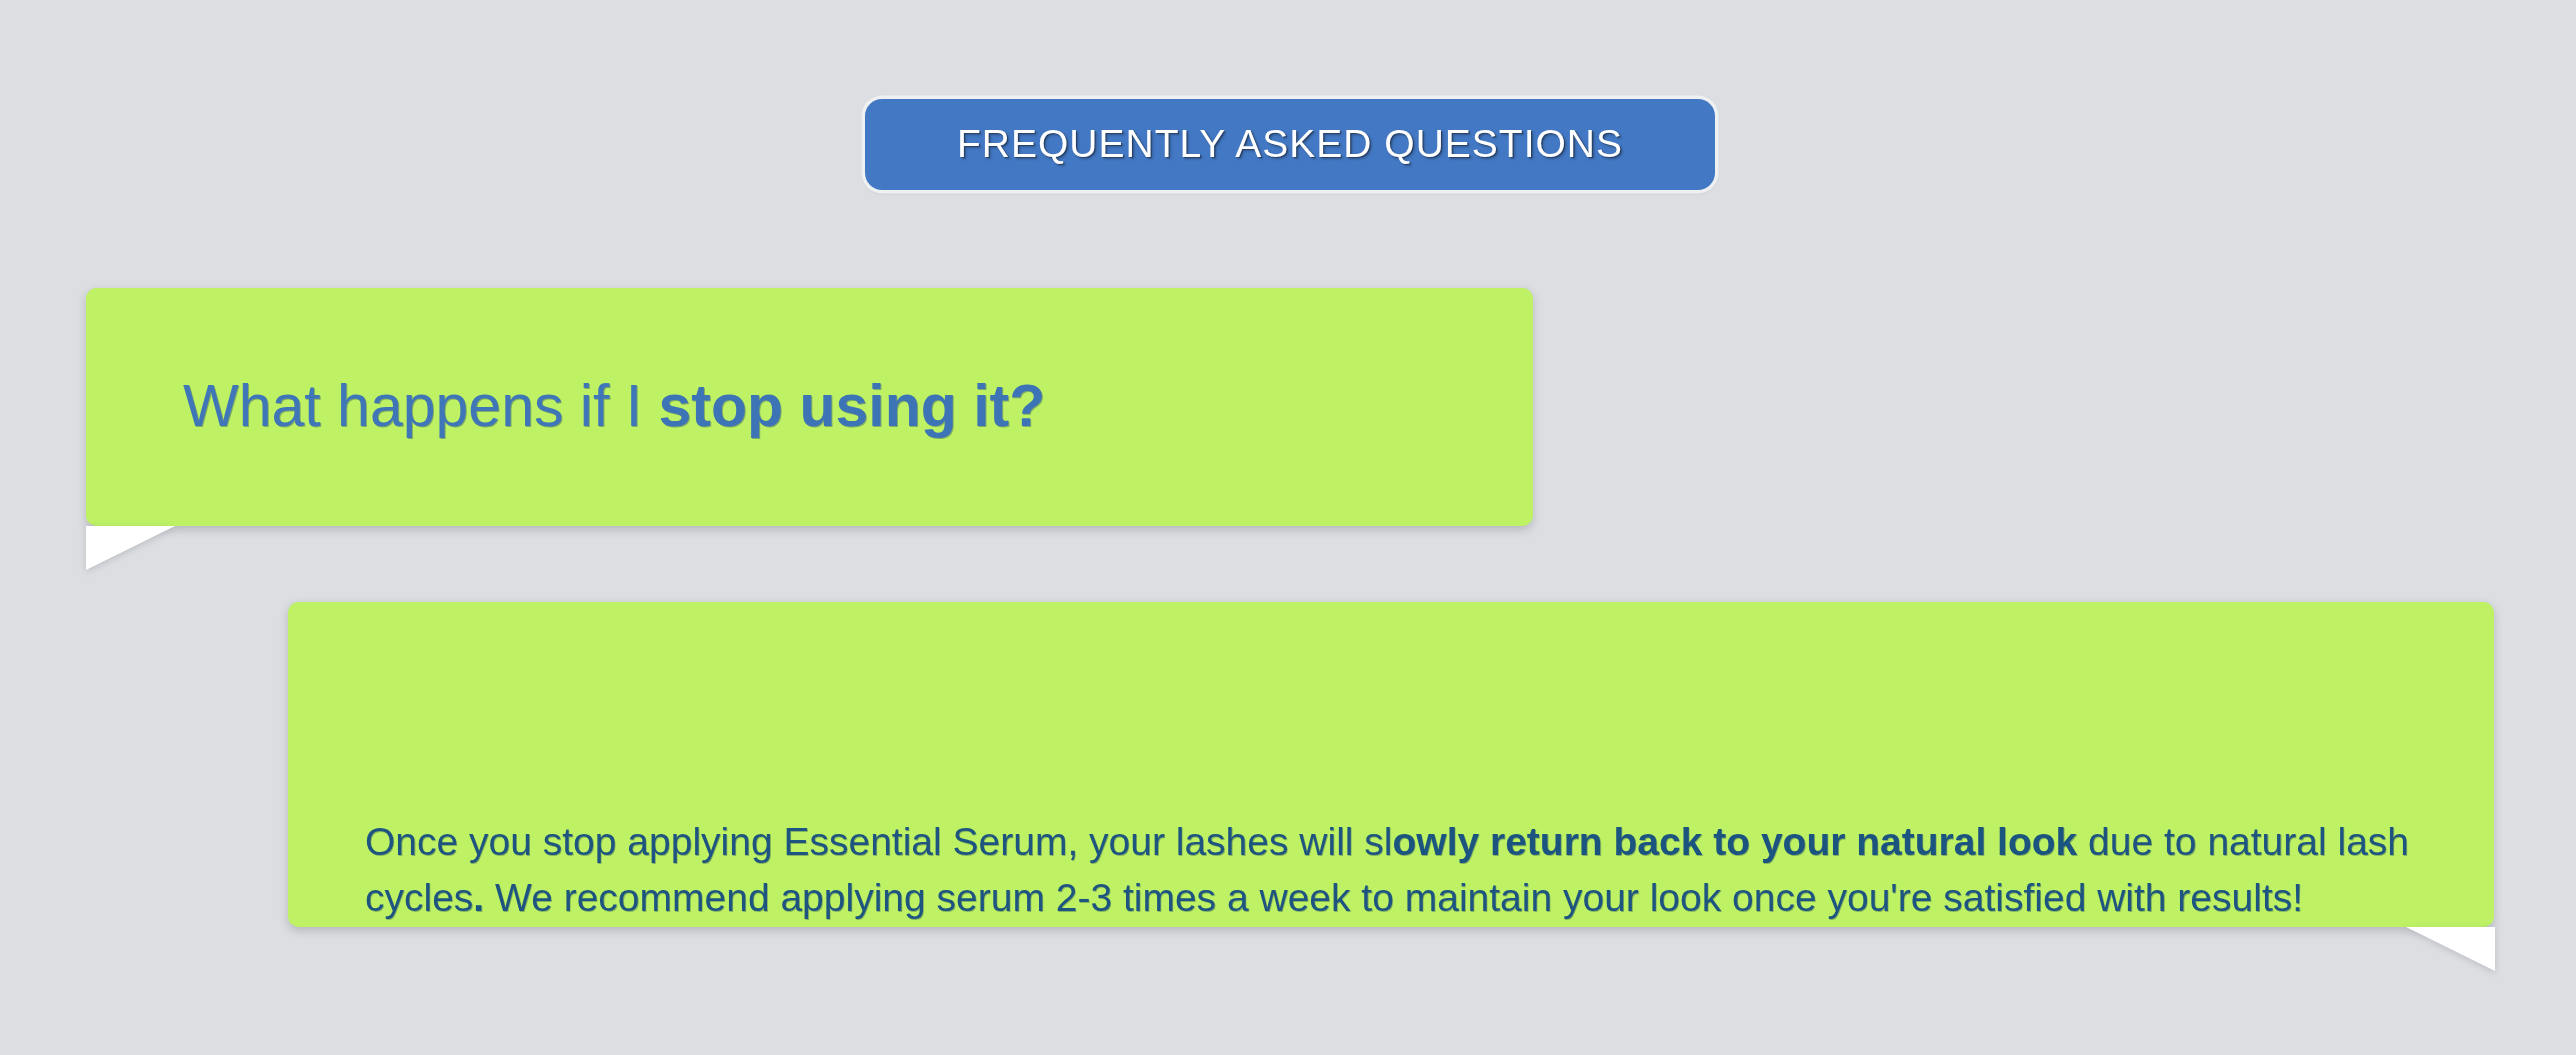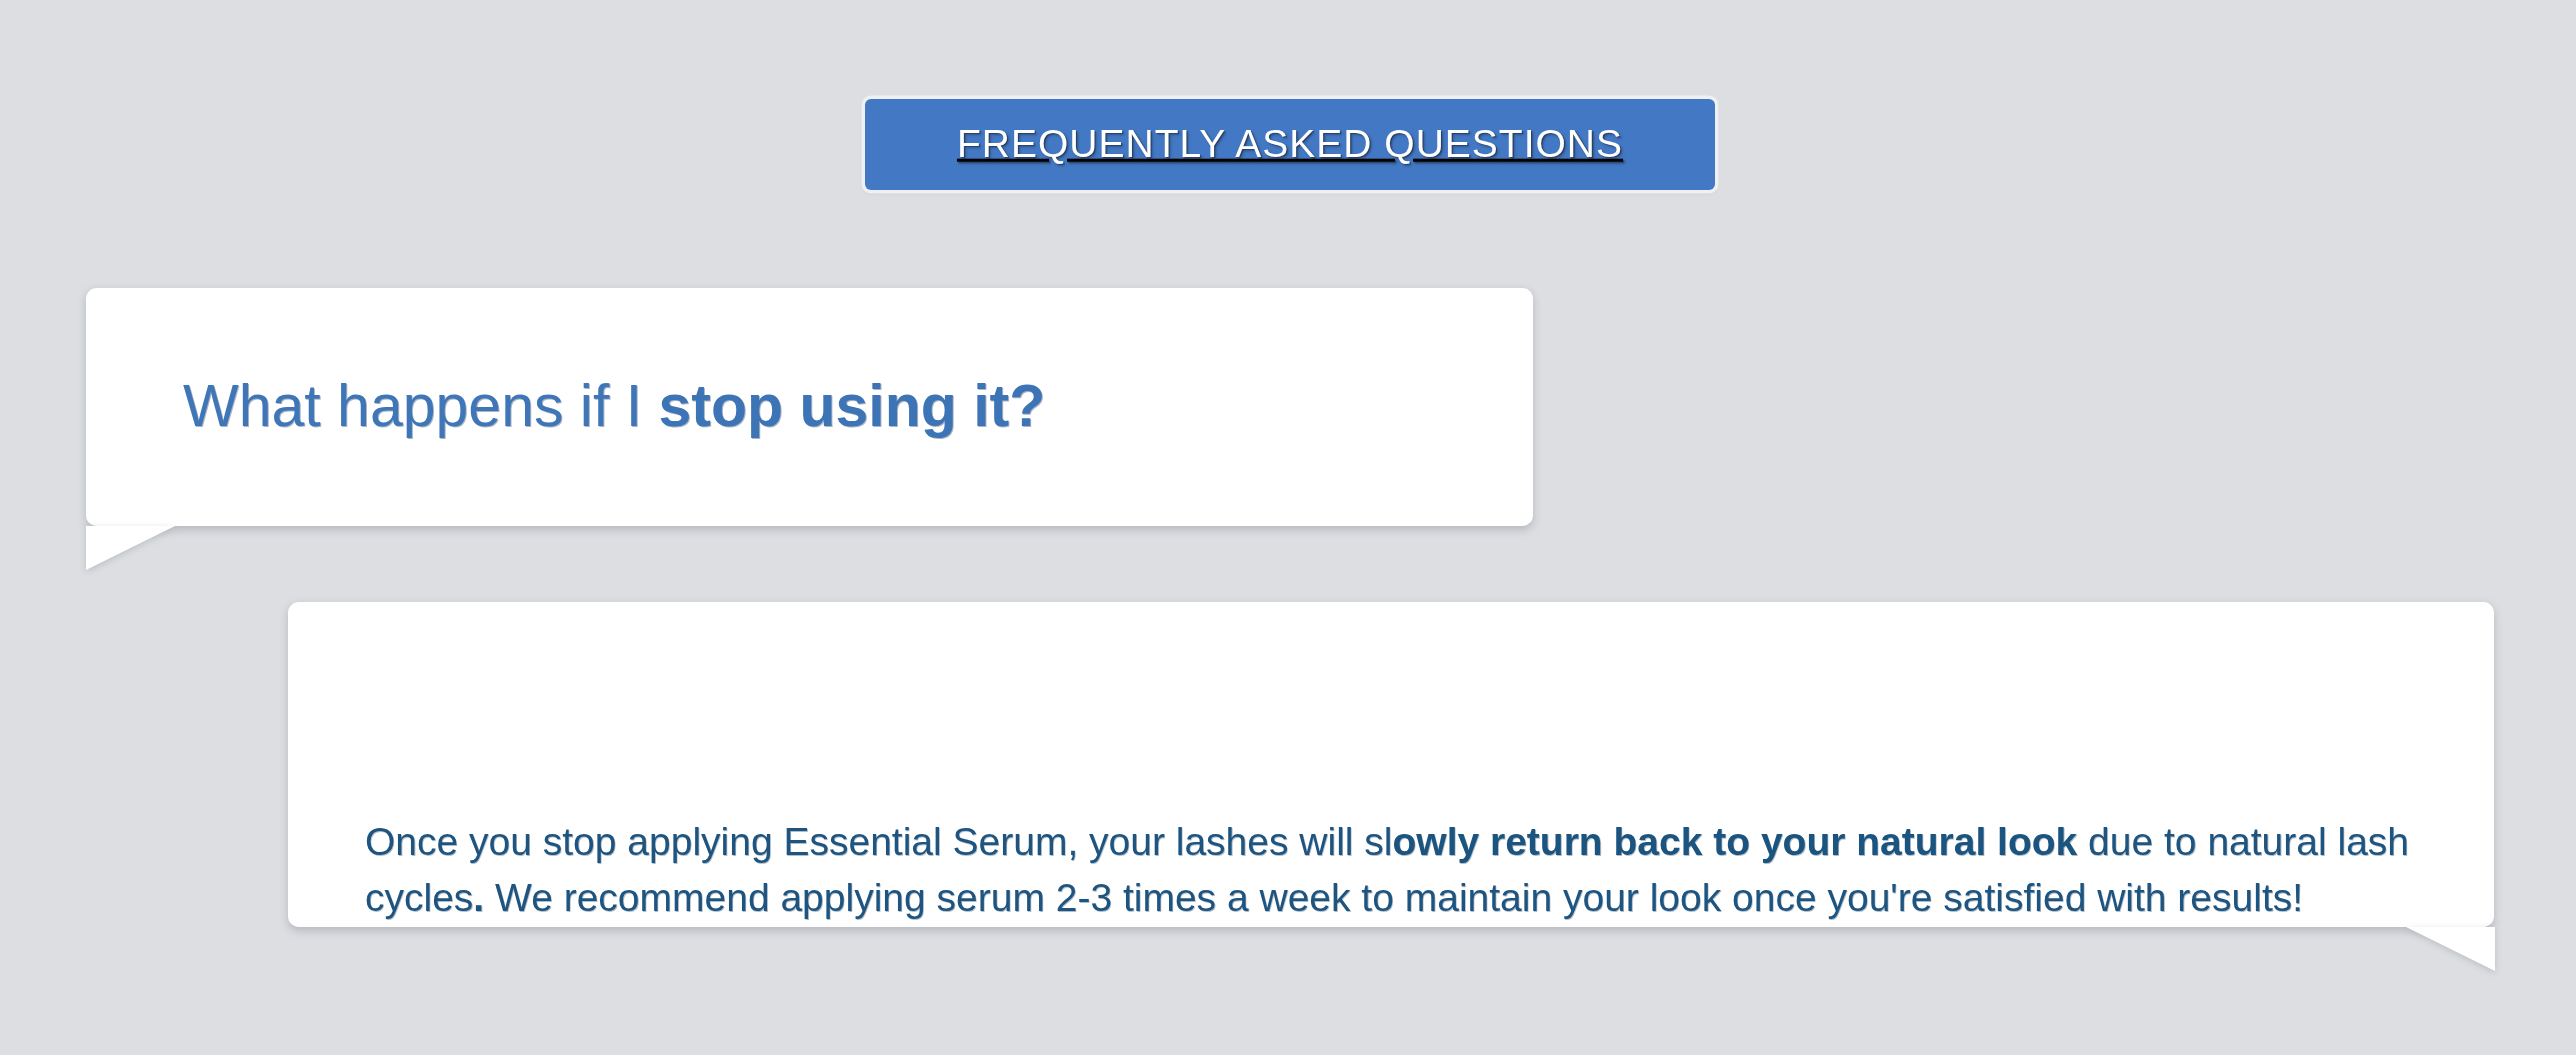--- a/index.html
+++ b/index.html
@@ -21,45 +21,44 @@
   }
 
   
   .faq-badge {
     position: absolute;
     left: 865px;
     top: 99px;
     width: 850px;
     height: 91px;
     background: #4379c4;
-    border-radius: 6px;
+    border-radius: 17px;
     box-shadow: 0 0 0 3.4px #eef0f2, 0 2px 4px rgba(90,100,115,0.30);
     display: flex;
     align-items: center;
     justify-content: center;
     box-sizing: border-box;
-    text-decoration: underline;
   }
   .faq-badge-label {
     color: #ffffff;
     font-size: 39px;
     font-weight: 400;
     letter-spacing: 1px;
     line-height: 1;
     white-space: nowrap;
     text-shadow:
        1.3px 1.3px 0 rgba(30,45,70,0.55),
        2px 2px 2.7px rgba(20,30,50,0.40);
     transform: translateY(-1.3px);
   }
 
   
   .bubble {
     position: absolute;
-    background: #ffffff;
+    background: #bef264;
     border-radius: 10.7px;
     box-shadow: 0 3.4px 8.7px rgba(105,112,125,0.33);
     box-sizing: border-box;
   }
 
   .bubble-question {
     left: 86px;
     top: 288px;
     width: 1447px;
     height: 238px;

